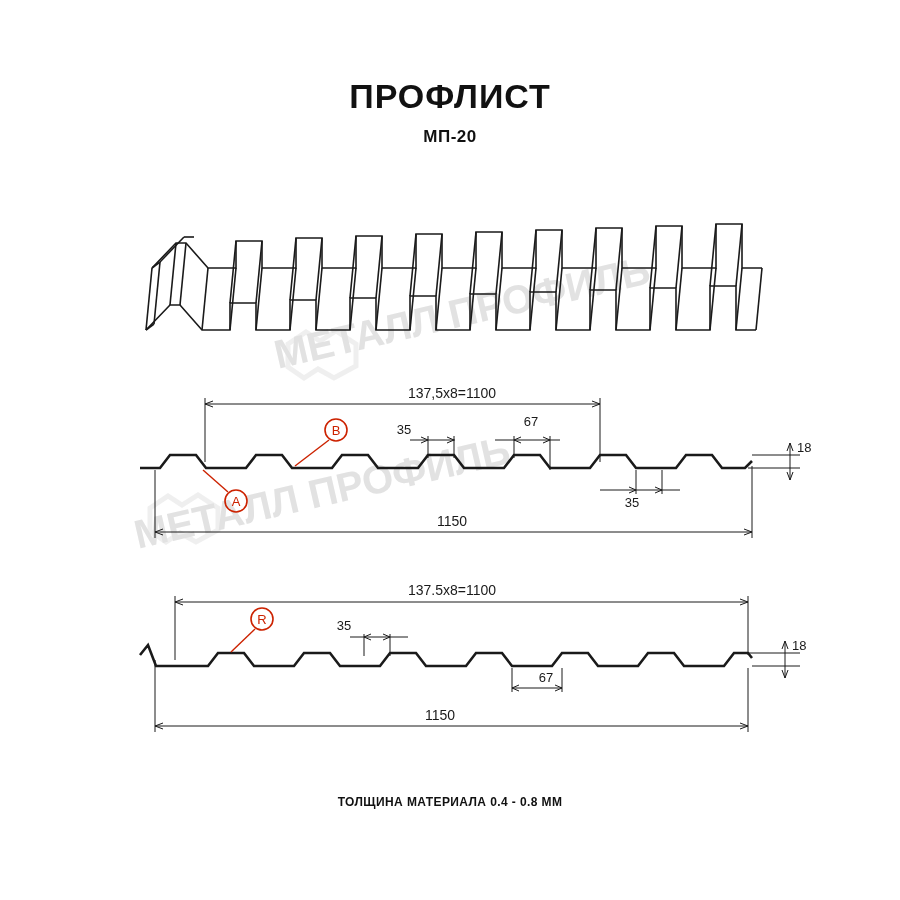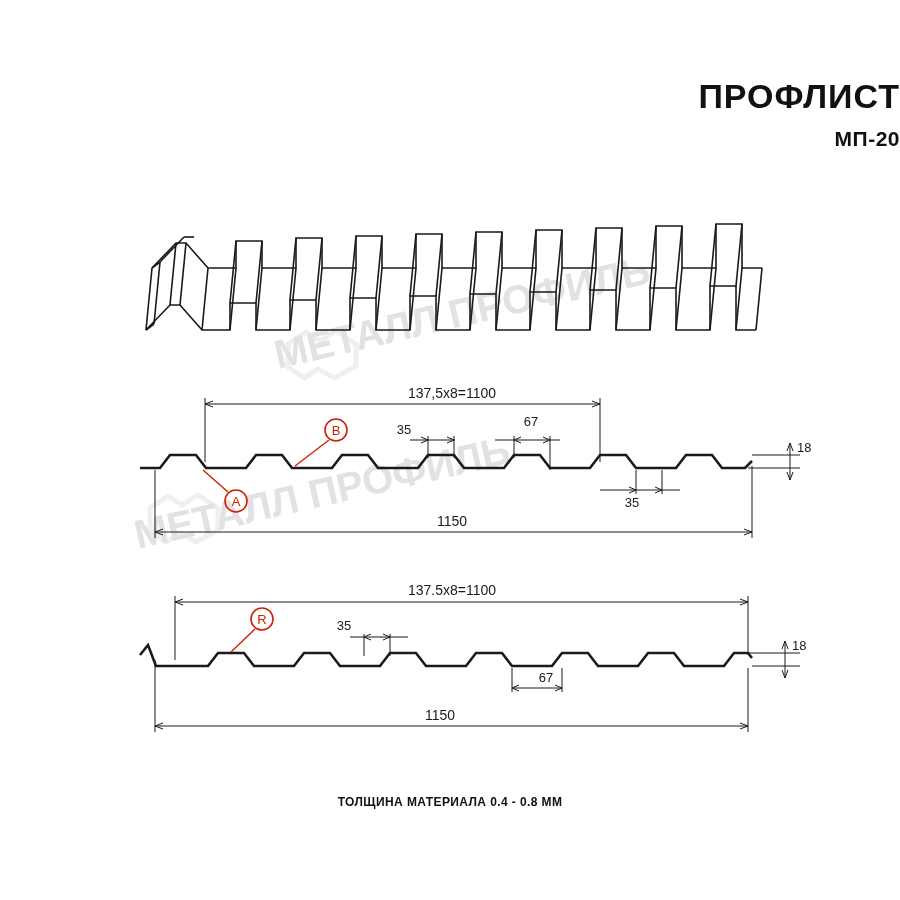--- a/index.html
+++ b/index.html
@@ -18,31 +18,31 @@
   .page {
     position: relative;
     width: 900px;
     height: 900px;
   }
   .title-block {
     position: absolute;
     top: 78px;
     left: 0;
     width: 900px;
-    text-align: right;
+    text-align: center;
   }
   .main-title {
     font-size: 34px;
     font-weight: bold;
     letter-spacing: 1px;
     color: #111;
     line-height: 1.1;
   }
   .sub-title {
-    font-size: 21px;
+    font-size: 17px;
     font-weight: bold;
     color: #111;
     margin-top: 12px;
     letter-spacing: 0.5px;
   }
   .footer-note {
     position: absolute;
     top: 795px;
     left: 0;
     width: 900px;

